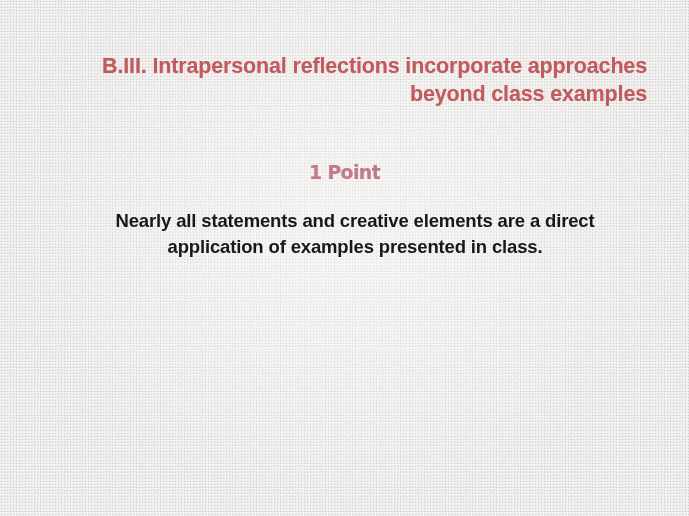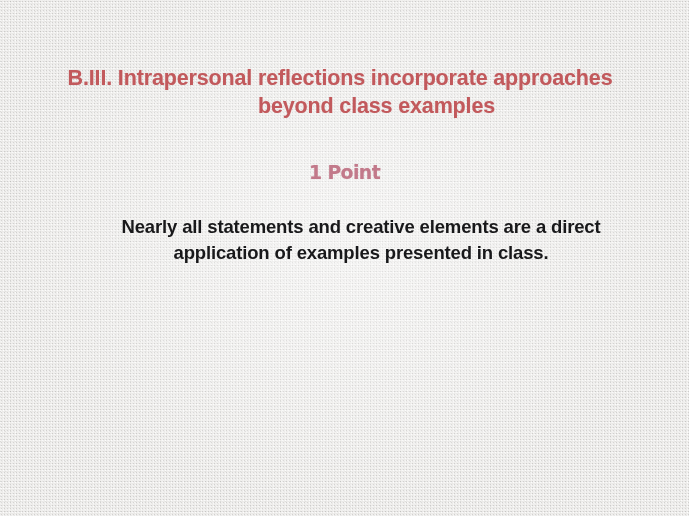--- a/index.html
+++ b/index.html
@@ -80,28 +80,28 @@
 
   
   .title-block {
     position: absolute;
     left: 33px;
     top: 52px;
     width: 614px;
   }
 
   .slide-title {
-    margin: 12px;
+    margin: 0;
     font-family: "Liberation Sans", sans-serif;
     font-size: 21.5px;
     font-weight: bold;
     line-height: 28px;
     letter-spacing: -0.15px;
     color: #c2595c;
-    text-align: center;
+    text-align: right;
     text-indent: 0;
     padding-left: 73px;
     text-shadow: 0 0 1px rgba(194,89,92,0.25);
   }
   .slide-title .first-line {
     display: inline;
     margin-left: -73px;
   }
 
   
@@ -120,21 +120,21 @@
     text-shadow: 0 0 1px rgba(194,121,138,0.45);
     transform: scaleX(0.94);
   }
 
   
   .body-text {
     position: absolute;
     left: 60px;
     top: 198px;
     width: 570px;
-    margin: 16px;
+    margin: 10px;
     text-align: center;
     font-family: "Liberation Sans", sans-serif;
     font-size: 18.5px;
     font-weight: bold;
     line-height: 26px;
     letter-spacing: -0.15px;
     color: #18181a;
   }
 
   

